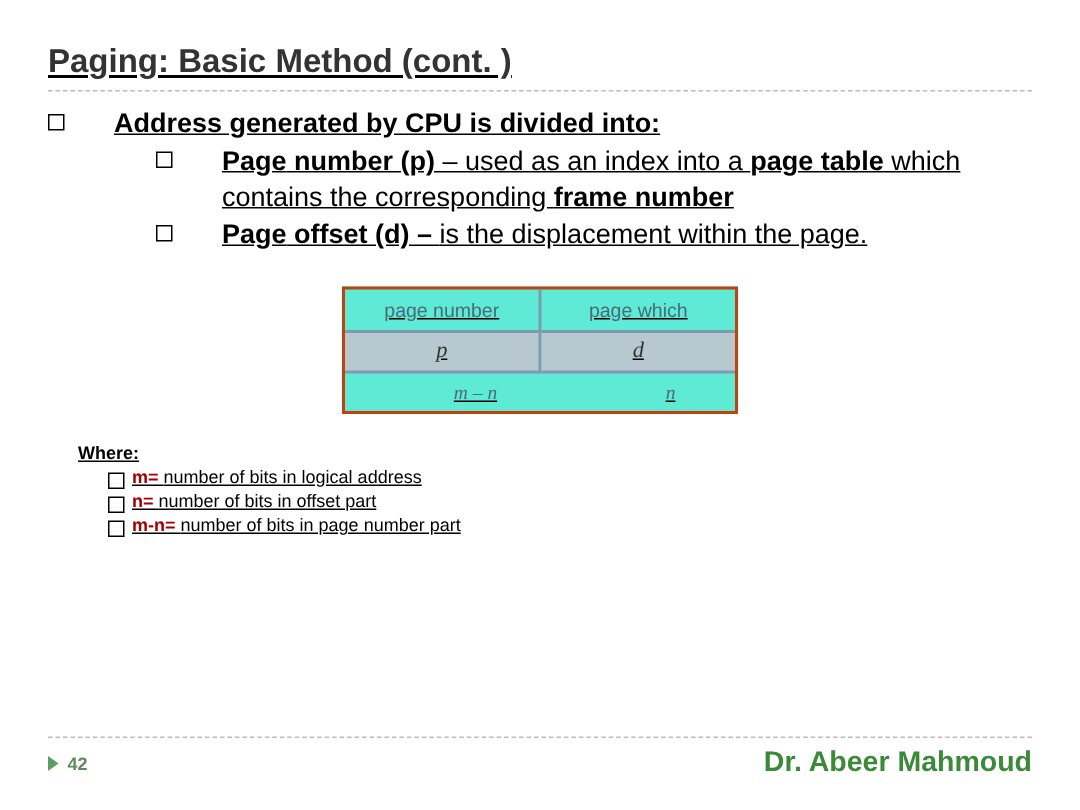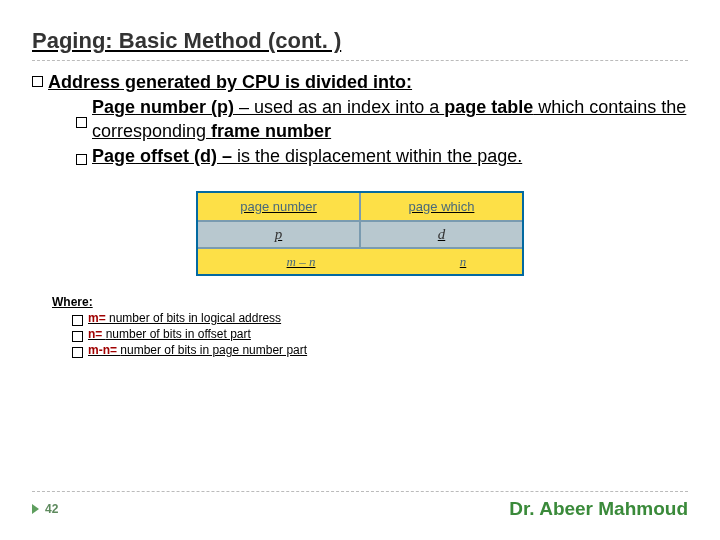--- a/index.html
+++ b/index.html
@@ -41,33 +41,33 @@
   .square {
     display: inline-block;
     width: 11px;
     height: 11px;
     border: 1.5px solid #000;
     background: #fff;
     margin-top: 5px;
     margin-right: 5px;
     flex-shrink: 0;
   }
-  .bullet-text { flex: 1; }
-  .sub { margin-left: 28px; margin-top: 2px; align-items: center; }
+  .bullet-text { flex: 1; margin-left: 28px; }
+  .sub { margin-left: 28px; margin-top: 2px; }
   .bold { font-weight: bold; }
   .diagram-wrap {
     width: 100%;
     display: flex;
     justify-content: center;
     margin: 22px 0 18px 0;
   }
   .diagram {
-    border: 2px solid #0369a1;
-    background: #fde047;
-    width: 328px;
+    border: 2px solid #c2410c;
+    background: #5eead4;
+    width: 264px;
   }
   .diag-row { display: flex; }
   .diag-cell {
     flex: 1;
     text-align: center;
     padding: 6px 4px;
     font-size: 13px;
     color: #4a6a7a;
   }
   .diag-header .diag-cell {

